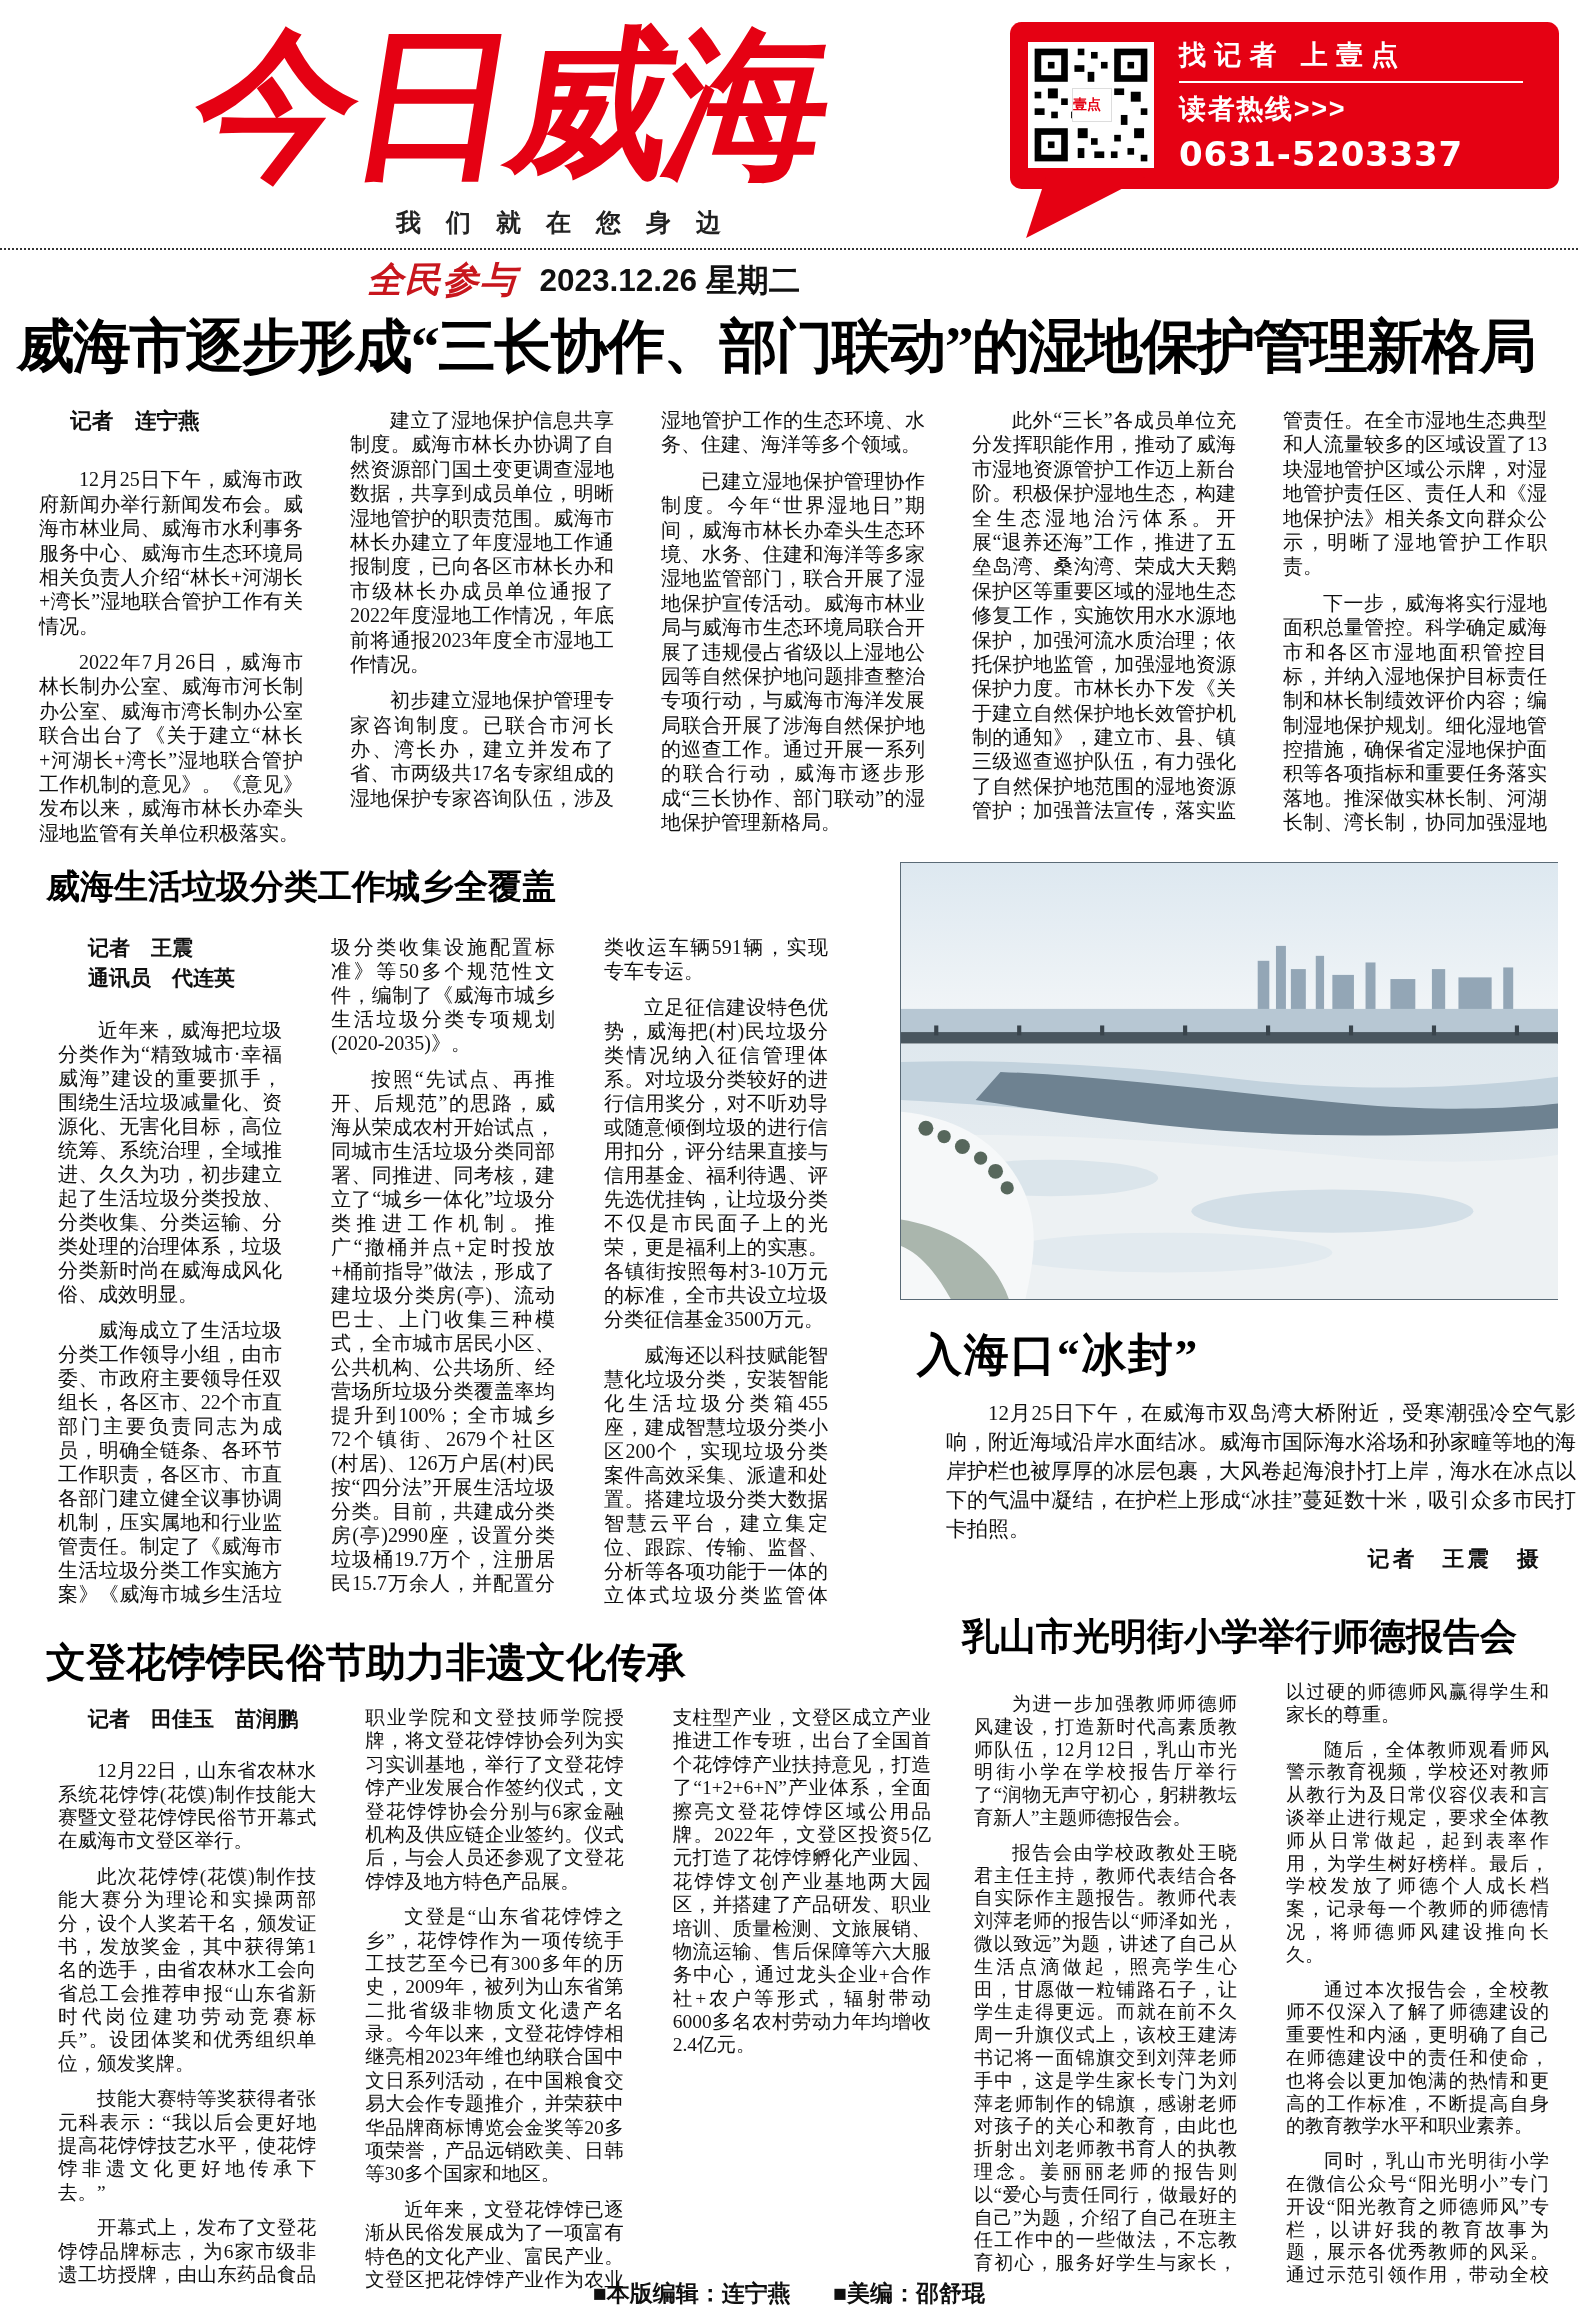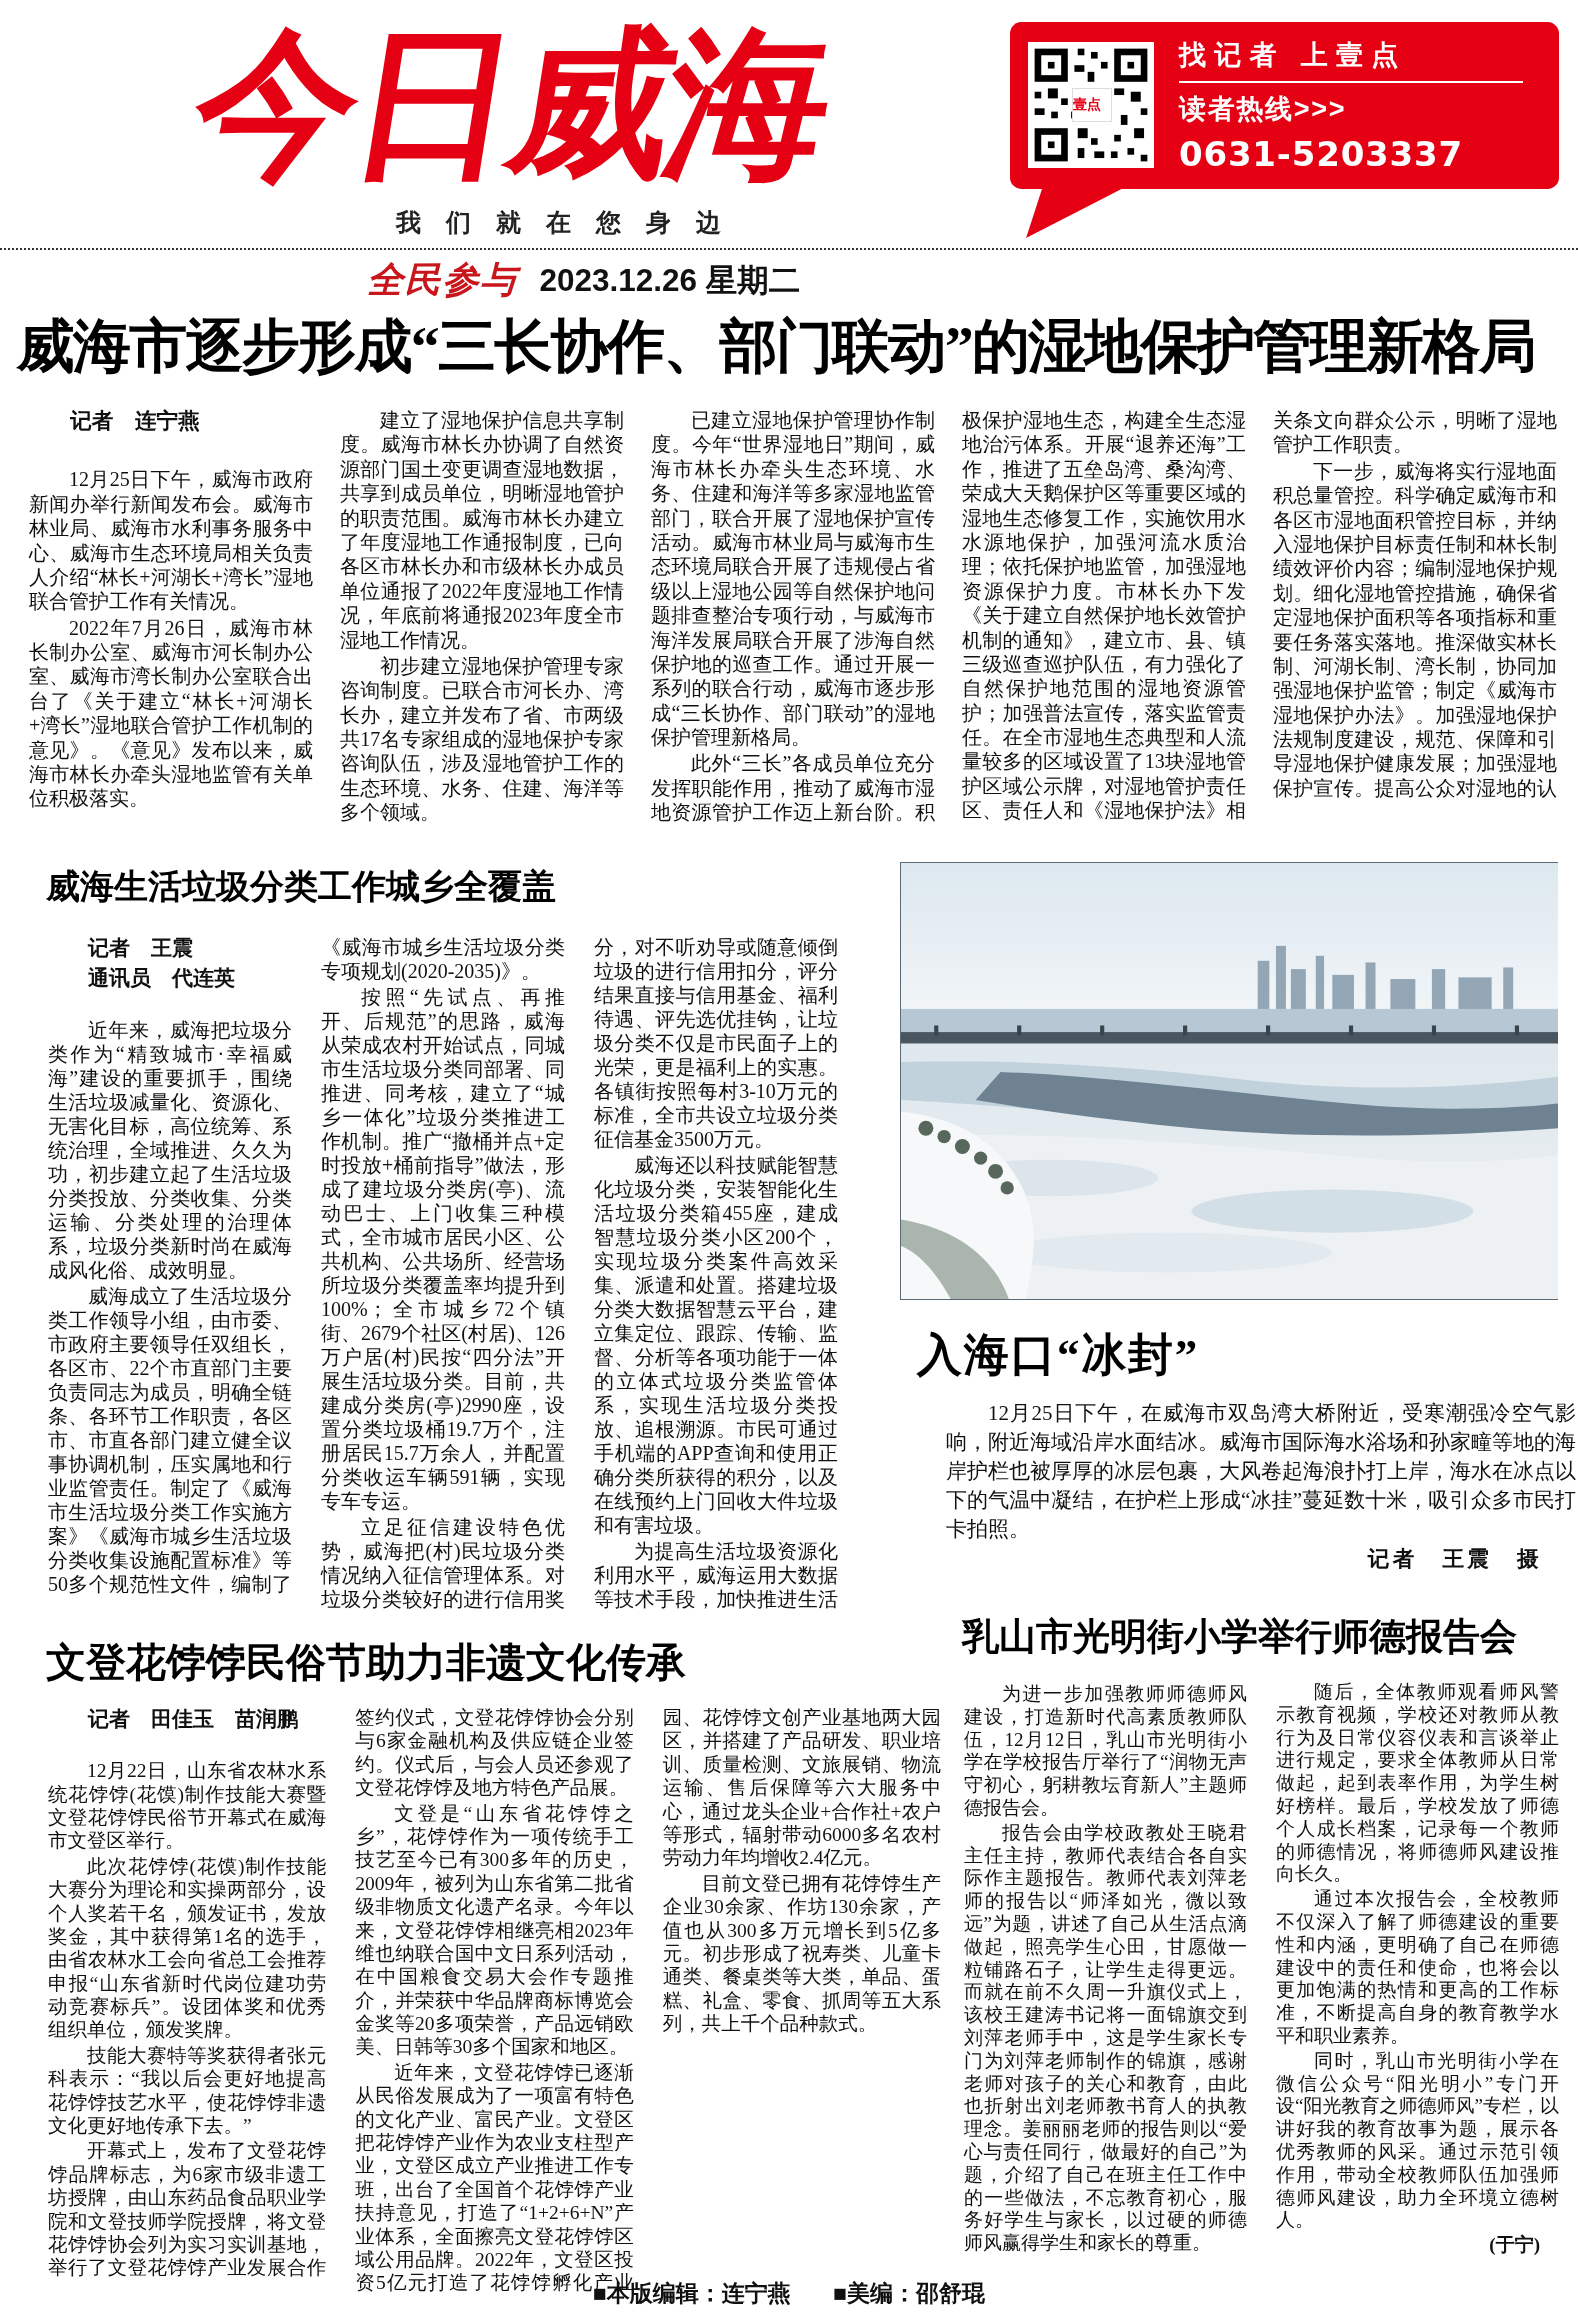--- a/index.html
+++ b/index.html
@@ -32,21 +32,21 @@
   .bt-div{border-top:2.5px solid #fff;margin:8.3px 0 8.3px 0;width:96%;}
   .bt-2{font-size:27px;font-weight:700;letter-spacing:1.7px;}
   .bt-phone{font-size:34px;font-weight:700;letter-spacing:0.8px;margin-top:6.6px;
             font-family:"DejaVu Sans",sans-serif;}
   
   .a-title{font-weight:900;white-space:nowrap;color:#000;
            font-family:"Liberation Serif","DejaVu Serif",serif;}
   .byline{font-family:"Liberation Sans","DejaVu Sans",sans-serif;font-weight:700;
           padding-left:2em;margin:0 0 11.6px 0;}
   .cols{text-align:justify;overflow:hidden;}
-  .cols p{margin:2px;text-indent:2em;}
+  .cols p{margin:12px;text-indent:2em;}
   
   .a1-title{position:absolute;left:16.6px;top:308px;width:1545px;font-size:58px;letter-spacing:-1.7px;}
   .a1-body{position:absolute;left:27px;top:408px;width:1532px;height:438px;
            column-count:5;column-gap:23px;column-fill:auto;
            font-size:20px;line-height:1.22;}
   .a1-body .byline{font-size:21.6px;margin-bottom:33px;}
   
   .a2-title{position:absolute;left:46px;top:864px;width:794px;font-size:34px;}
   .a2-body{position:absolute;left:46px;top:935px;width:794px;height:695px;
            column-count:3;column-gap:25px;column-fill:auto;font-size:20px;line-height:1.2;}
@@ -235,21 +235,20 @@
 
   <div class="a-title a3-title">文登花饽饽民俗节助力非遗文化传承</div>
   <div class="cols a3-body">
     <div class="byline">记者　田佳玉　苗润鹏</div>
     <p>12月22日，山东省农林水系统花饽饽(花馍)制作技能大赛暨文登花饽饽民俗节开幕式在威海市文登区举行。</p>
     <p>此次花饽饽(花馍)制作技能大赛分为理论和实操两部分，设个人奖若干名，颁发证书，发放奖金，其中获得第1名的选手，由省农林水工会向省总工会推荐申报“山东省新时代岗位建功劳动竞赛标兵”。设团体奖和优秀组织单位，颁发奖牌。</p>
     <p>技能大赛特等奖获得者张元科表示：“我以后会更好地提高花饽饽技艺水平，使花饽饽非遗文化更好地传承下去。”</p>
     <p>开幕式上，发布了文登花饽饽品牌标志，为6家市级非遗工坊授牌，由山东药品食品职业学院和文登技师学院授牌，将文登花饽饽协会列为实习实训基地，举行了文登花饽饽产业发展合作签约仪式，文登花饽饽协会分别与6家金融机构及供应链企业签约。仪式后，与会人员还参观了文登花饽饽及地方特色产品展。</p>
     <p>文登是“山东省花饽饽之乡”，花饽饽作为一项传统手工技艺至今已有300多年的历史，2009年，被列为山东省第二批省级非物质文化遗产名录。今年以来，文登花饽饽相继亮相2023年维也纳联合国中文日系列活动，在中国粮食交易大会作专题推介，并荣获中华品牌商标博览会金奖等20多项荣誉，产品远销欧美、日韩等30多个国家和地区。</p>
     <p>近年来，文登花饽饽已逐渐从民俗发展成为了一项富有特色的文化产业、富民产业。文登区把花饽饽产业作为农业支柱型产业，文登区成立产业推进工作专班，出台了全国首个花饽饽产业扶持意见，打造了“1+2+6+N”产业体系，全面擦亮文登花饽饽区域公用品牌。2022年，文登区投资5亿元打造了花饽饽孵化产业园、花饽饽文创产业基地两大园区，并搭建了产品研发、职业培训、质量检测、文旅展销、物流运输、售后保障等六大服务中心，通过龙头企业+合作社+农户等形式，辐射带动6000多名农村劳动力年均增收2.4亿元。</p>
-    <p>目前文登已拥有花饽饽生产企业30余家、作坊130余家，产值也从300多万元增长到5亿多元。初步形成了祝寿类、儿童卡通类、餐桌类等大类，单品、蛋糕、礼盒、零食、抓周等五大系列，共上千个品种款式。</p>
   </div>
 
   <div class="a-title a4-title">乳山市光明街小学举行师德报告会</div>
   <div class="cols a4-body">
     <p>为进一步加强教师师德师风建设，打造新时代高素质教师队伍，12月12日，乳山市光明街小学在学校报告厅举行了“润物无声守初心，躬耕教坛育新人”主题师德报告会。</p>
     <p>报告会由学校政教处王晓君主任主持，教师代表结合各自实际作主题报告。教师代表刘萍老师的报告以“师泽如光，微以致远”为题，讲述了自己从生活点滴做起，照亮学生心田，甘愿做一粒铺路石子，让学生走得更远。而就在前不久周一升旗仪式上，该校王建涛书记将一面锦旗交到刘萍老师手中，这是学生家长专门为刘萍老师制作的锦旗，感谢老师对孩子的关心和教育，由此也折射出刘老师教书育人的执教理念。姜丽丽老师的报告则以“爱心与责任同行，做最好的自己”为题，介绍了自己在班主任工作中的一些做法，不忘教育初心，服务好学生与家长，以过硬的师德师风赢得学生和家长的尊重。</p>
     <p>随后，全体教师观看师风警示教育视频，学校还对教师从教行为及日常仪容仪表和言谈举止进行规定，要求全体教师从日常做起，起到表率作用，为学生树好榜样。最后，学校发放了师德个人成长档案，记录每一个教师的师德情况，将师德师风建设推向长久。</p>
     <p>通过本次报告会，全校教师不仅深入了解了师德建设的重要性和内涵，更明确了自己在师德建设中的责任和使命，也将会以更加饱满的热情和更高的工作标准，不断提高自身的教育教学水平和职业素养。</p>
     <p>同时，乳山市光明街小学在微信公众号“阳光明小”专门开设“阳光教育之师德师风”专栏，以讲好我的教育故事为题，展示各优秀教师的风采。通过示范引领作用，带动全校教师队伍加强师德师风建设，助力全环境立德树人。</p>
     <p class="signoff">(于宁)</p>

